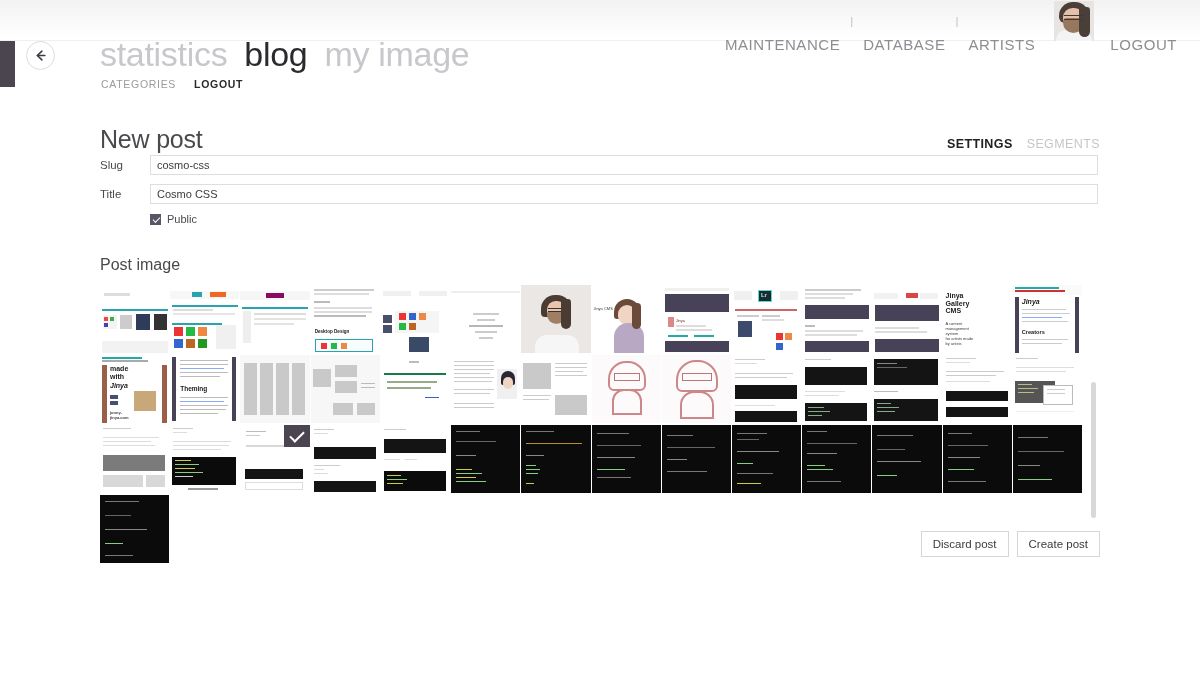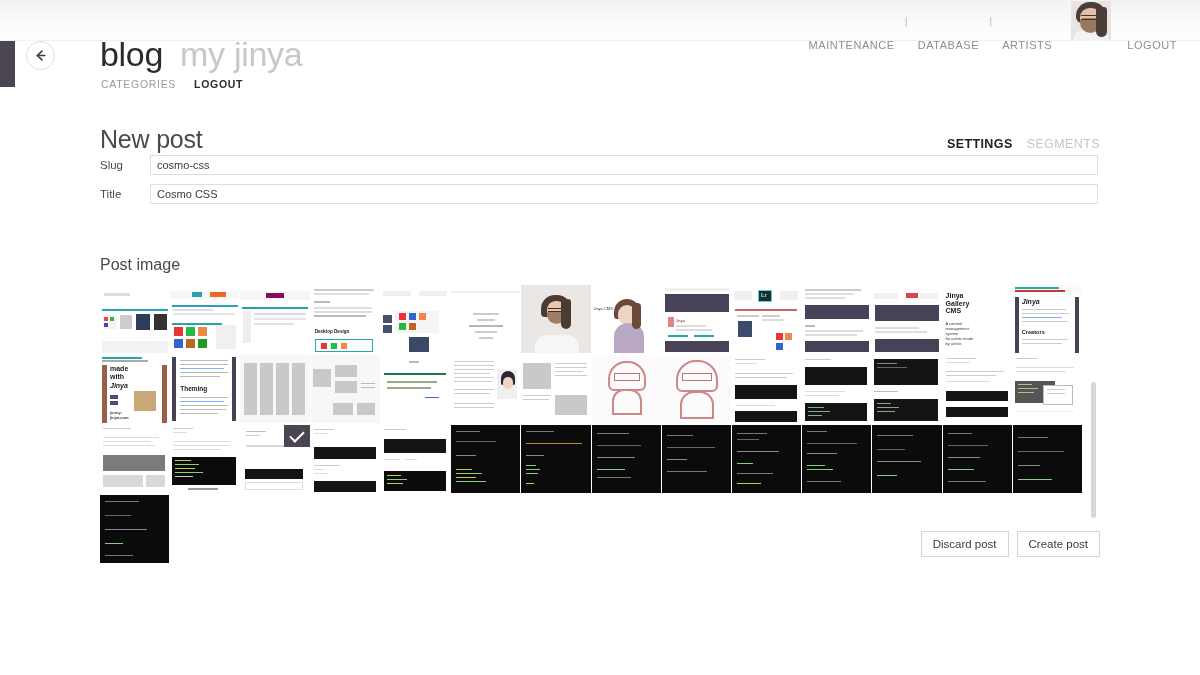--- a/index.html
+++ b/index.html
@@ -16,21 +16,21 @@
     position: absolute; left: 0; top: 0; width: 1200px; height: 41px;
     background: linear-gradient(#f2f2f2, #fbfbfb 60%, #ffffff);
     border-bottom: 1px solid #f0f0f0;
   }
   .topnav {
     position: absolute; right: 0; top: 0; height: 41px;
     display: flex; align-items: center; gap: 0;
     padding-right: 14px;
   }
   .topnav a {
-    font-size: 11px; letter-spacing: .55px; color: #8d8d93;
+    font-size: 15px; letter-spacing: .55px; color: #8d8d93;
     text-decoration: none; padding: 0 9px; white-space: nowrap; margin-top: 48px;
   }
   .topnav .sep { color: #c2c2c6; font-size: 11.5px; padding: 0 1px; }
   .avatar {
     width: 40px; height: 40px; margin: 0 7px 0 10px;
     background: #e7e4e2; position: relative; overflow: hidden;
     flex: 0 0 auto;
   }
   .avatar .hair {
     position: absolute; left: 5px; top: 1px; width: 30px; height: 21px;
@@ -229,22 +229,23 @@
 <div class="backbtn">
   <span>
     <svg width="15" height="15" viewBox="0 0 16 16">
       <path d="M9.5 3.3 L4.6 8 L9.5 12.7" fill="none" stroke="#3b3b45" stroke-width="1.7" stroke-linecap="round" stroke-linejoin="round"></path>
       <path d="M4.8 8 L12.6 8" fill="none" stroke="#3b3b45" stroke-width="1.7" stroke-linecap="round"></path>
     </svg>
   </span>
 </div>
 
 <nav class="mainnav">
+  <a href="#">statistics</a>
   <a href="#" class="active">blog</a>
-  <a href="#">my jinya</a>
+  <a href="#">my image</a>
 </nav>
 
 <nav class="subnav">
   <a href="#">CATEGORIES</a>
   <a href="#" class="active">LOGOUT</a>
 </nav>
 
 <h1 class="page-title">New post</h1>
 
 <div class="tabs">
@@ -253,20 +254,24 @@
 </div>
 
 <div class="form">
   <div class="frow">
     <label class="flabel">Slug</label>
     <input class="finput" type="text" value="cosmo-css" style="">
   </div>
   <div class="frow">
     <label class="flabel">Title</label>
     <input class="finput" type="text" value="Cosmo CSS" style="">
+  </div>
+  <div class="checkrow">
+    <span class="chk"></span>
+    <span class="chklabel">Public</span>
   </div>
 </div>
 
 <div class="section-title">Post image</div>
 
 <div class="gridwrap">
   <div class="grid">
 
     <div class="thumb">
         <div class="tw">

